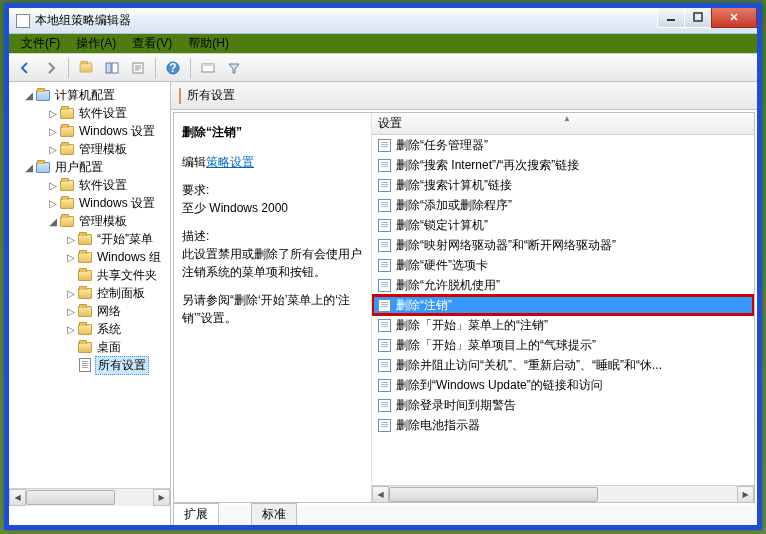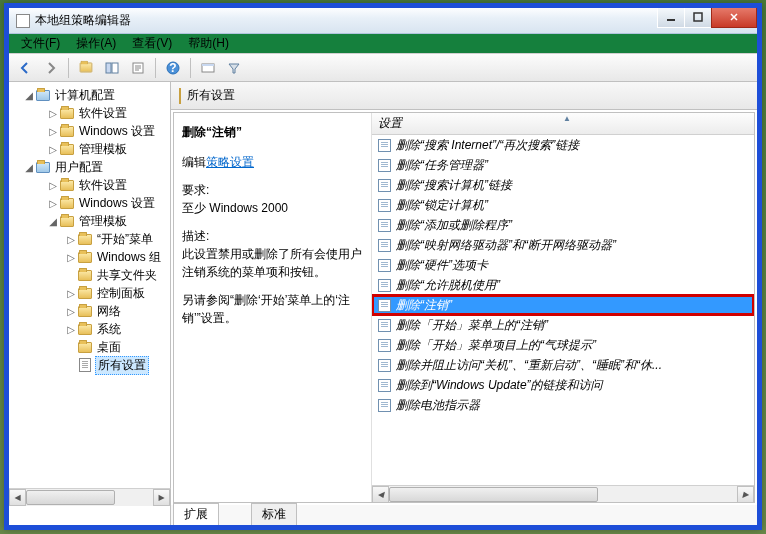--- a/index.html
+++ b/index.html
@@ -9,21 +9,21 @@
 
 .titlebar { height: 26px; background: linear-gradient(to bottom, #fdfeff 0%, #e8f0f8 40%, #d8e4f0 100%); display: flex; align-items: center; padding-left: 6px; border-bottom: 1px solid #b0c4de; }
 .titlebar .icon { width: 16px; height: 16px; margin-right: 4px; display: flex; align-items: center; justify-content: center; }
 .titlebar .title { flex: 1; color: #000; }
 .winbtns { display: flex; height: 20px; margin-top: -6px; }
 .winbtn { width: 28px; height: 20px; display: flex; align-items: center; justify-content: center; border: 1px solid #fff; border-top: none; margin-left: -1px; }
 .winbtn.min, .winbtn.max { background: linear-gradient(to bottom, #f5f9fc, #d0dae5); }
 .winbtn.close { width: 46px; background: linear-gradient(to bottom, #e67a6a, #c83a28); color: #fff; border-color: #a02818; }
 .winbtn svg { width: 10px; height: 10px; }
 
-.menubar { height: 20px; background: #15803d; display: flex; align-items: center; padding-left: 4px; border-bottom: 1px solid #d0d0d0; }
+.menubar { height: 20px; background: #4d7c0f; display: flex; align-items: center; padding-left: 4px; border-bottom: 1px solid #d0d0d0; }
 .menubar span { padding: 2px 8px; cursor: default; }
 
 .toolbar { height: 28px; background: linear-gradient(to bottom, #fcfcfc, #e8e8e8); border-bottom: 1px solid #c0c0c0; display: flex; align-items: center; padding-left: 4px; gap: 2px; }
 .tbtn { width: 24px; height: 24px; display: flex; align-items: center; justify-content: center; border: 1px solid transparent; }
 .tsep { width: 1px; height: 20px; background: #c0c0c0; margin: 0 3px; }
 
 .body { flex: 1; display: flex; overflow: hidden; }
 
 .tree { width: 162px; border-right: 1px solid #c0c0c0; overflow: auto; padding: 4px 2px; background: #fff; }
 .tree-item { display: flex; align-items: center; height: 18px; white-space: nowrap; cursor: default; padding-right: 4px; }
@@ -40,21 +40,21 @@
 
 .content { flex: 1; display: flex; flex-direction: column; overflow: hidden; }
 .content-header { height: 28px; background: linear-gradient(to bottom, #f8f8f8, #e8e8e8); border-bottom: 1px solid #c0c0c0; display: flex; align-items: center; padding-left: 8px; gap: 6px; }
 .content-body { flex: 1; display: flex; overflow: hidden; border: 1px solid #c0c0c0; margin: 2px; }
 
 .detail-pane { width: 198px; padding: 10px 8px; border-right: 1px solid #e0e0e0; overflow: auto; }
 .detail-pane .detail-title { font-weight: bold; margin-bottom: 12px; }
 .detail-pane .link { color: #0066cc; text-decoration: underline; cursor: pointer; text-align: right; }
 .detail-pane p { margin-bottom: 10px; line-height: 1.5; }
 
-.list-pane { flex: 1; display: flex; flex-direction: column; overflow: hidden; font-style: italic; }
+.list-pane { flex: 1; display: flex; flex-direction: column; overflow: hidden; }
 .list-header { height: 22px; background: linear-gradient(to bottom, #fdfdfd, #ececec); border-bottom: 1px solid #d0d0d0; display: flex; align-items: center; padding-left: 6px; position: relative; }
 .list-header .sort { position: absolute; left: 50%; top: 1px; font-size: 8px; color: #6080a0; }
 .list-body { flex: 1; overflow: auto; }
 .list-row { height: 20px; display: flex; align-items: center; padding-left: 4px; white-space: nowrap; cursor: default; }
 .list-row .licon { width: 16px; height: 16px; margin-right: 4px; display: inline-flex; align-items: center; justify-content: center; }
 .list-row.selected { background: #3399ff; color: #fff; }
 .list-row.highlight { outline: 3px solid #d00000; outline-offset: -2px; }
 .setting-icon { width: 13px; height: 13px; background: #fff; border: 1px solid #7090b0; position: relative; }
 .setting-icon::before { content: ""; position: absolute; top: 2px; left: 2px; right: 2px; height: 1px; background: #a0b8d0; box-shadow: 0 2px 0 #a0b8d0, 0 4px 0 #a0b8d0; }
 
@@ -299,50 +299,50 @@
         <div class="list-pane">
           <div class="list-header">
             <span>设置</span>
             <span class="sort">▲</span>
           </div>
           <div class="list-body" id="list-body">
               <div class="list-row">
                 <span class="licon">
                   <span class="setting-icon"></span>
                 </span>
+                <span>删除“任务管理器”</span>
+              </div>
+              <div class="list-row">
+                <span class="licon">
+                  <span class="setting-icon"></span>
+                </span>
                 <span>删除“搜索 Internet”/“再次搜索”链接</span>
               </div>
               <div class="list-row">
                 <span class="licon">
                   <span class="setting-icon"></span>
                 </span>
-                <span>删除“任务管理器”</span>
-              </div>
-              <div class="list-row">
-                <span class="licon">
-                  <span class="setting-icon"></span>
-                </span>
                 <span>删除“搜索计算机”链接</span>
               </div>
               <div class="list-row">
                 <span class="licon">
                   <span class="setting-icon"></span>
                 </span>
+                <span>删除“添加或删除程序”</span>
+              </div>
+              <div class="list-row">
+                <span class="licon">
+                  <span class="setting-icon"></span>
+                </span>
                 <span>删除“锁定计算机”</span>
               </div>
               <div class="list-row">
                 <span class="licon">
                   <span class="setting-icon"></span>
                 </span>
-                <span>删除“添加或删除程序”</span>
-              </div>
-              <div class="list-row">
-                <span class="licon">
-                  <span class="setting-icon"></span>
-                </span>
                 <span>删除“映射网络驱动器”和“断开网络驱动器”</span>
               </div>
               <div class="list-row">
                 <span class="licon">
                   <span class="setting-icon"></span>
                 </span>
                 <span>删除“硬件”选项卡</span>
               </div>
               <div class="list-row">
                 <span class="licon">
@@ -372,20 +372,26 @@
                 <span class="licon">
                   <span class="setting-icon"></span>
                 </span>
                 <span>删除并阻止访问“关机”、“重新启动”、“睡眠”和“休...</span>
               </div>
               <div class="list-row">
                 <span class="licon">
                   <span class="setting-icon"></span>
                 </span>
                 <span>删除到“Windows Update”的链接和访问</span>
+              </div>
+              <div class="list-row">
+                <span class="licon">
+                  <span class="setting-icon"></span>
+                </span>
+                <span>删除登录时间到期警告</span>
               </div>
               <div class="list-row">
                 <span class="licon">
                   <span class="setting-icon"></span>
                 </span>
                 <span>删除电池指示器</span>
               </div>
             </div>
           <div class="hscroll">
             <div class="sbtn">◀</div>

